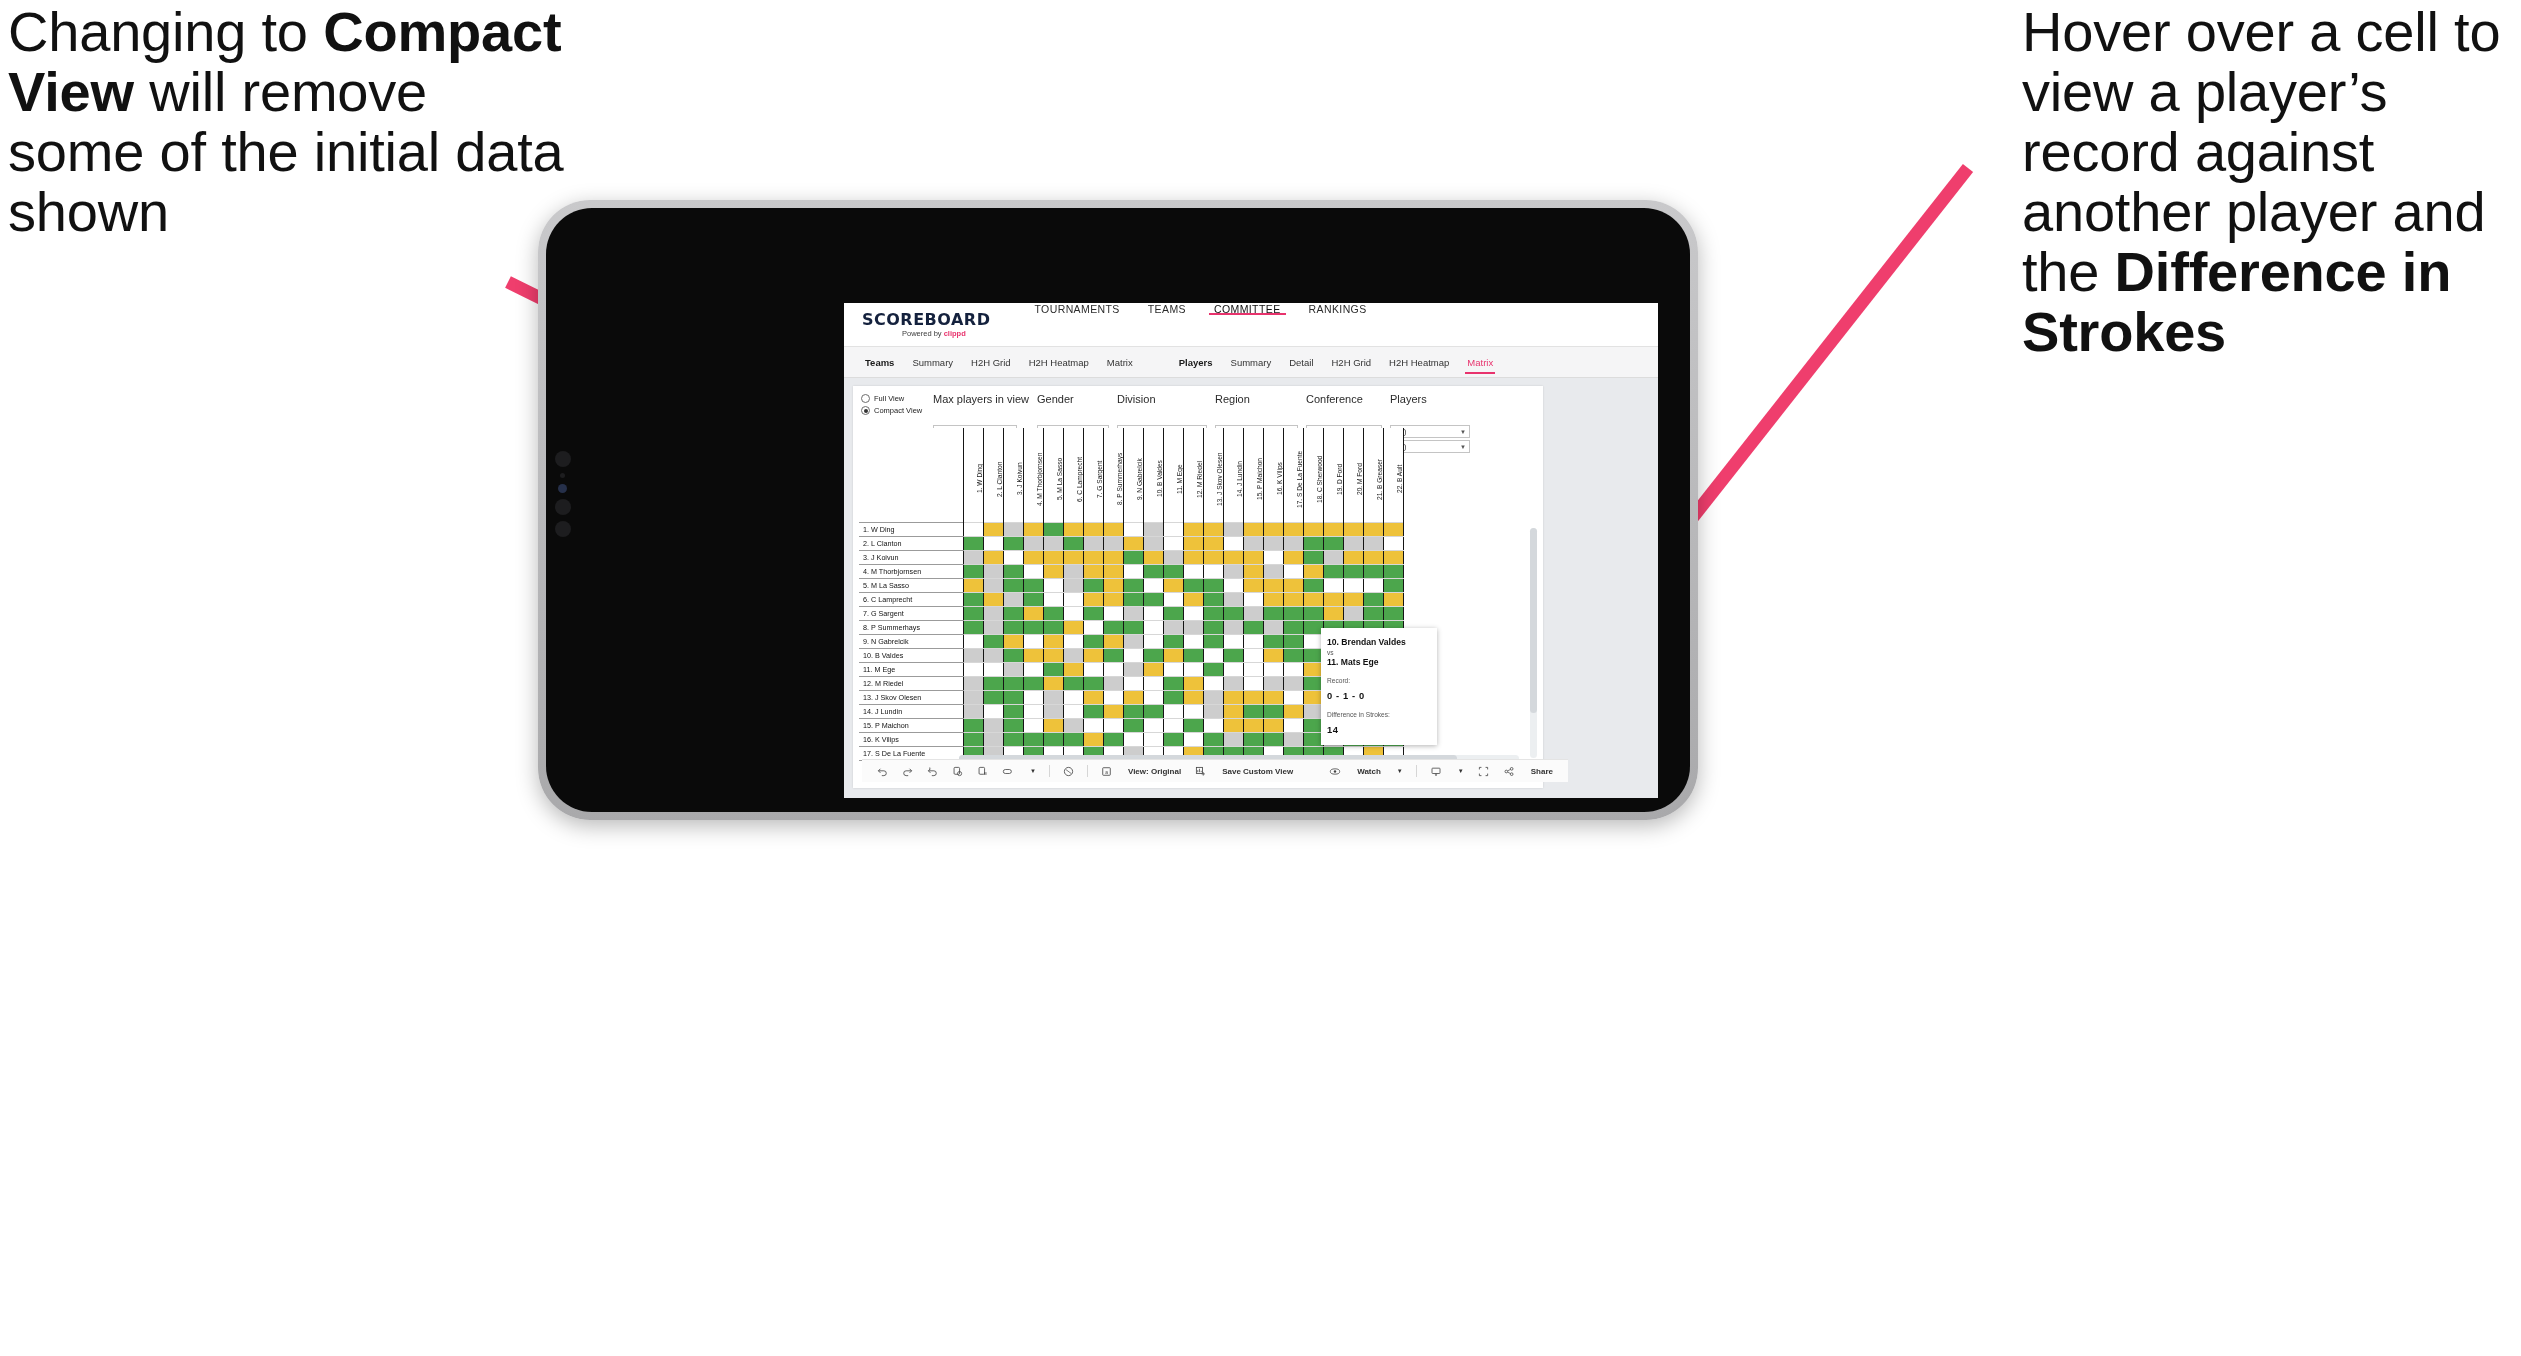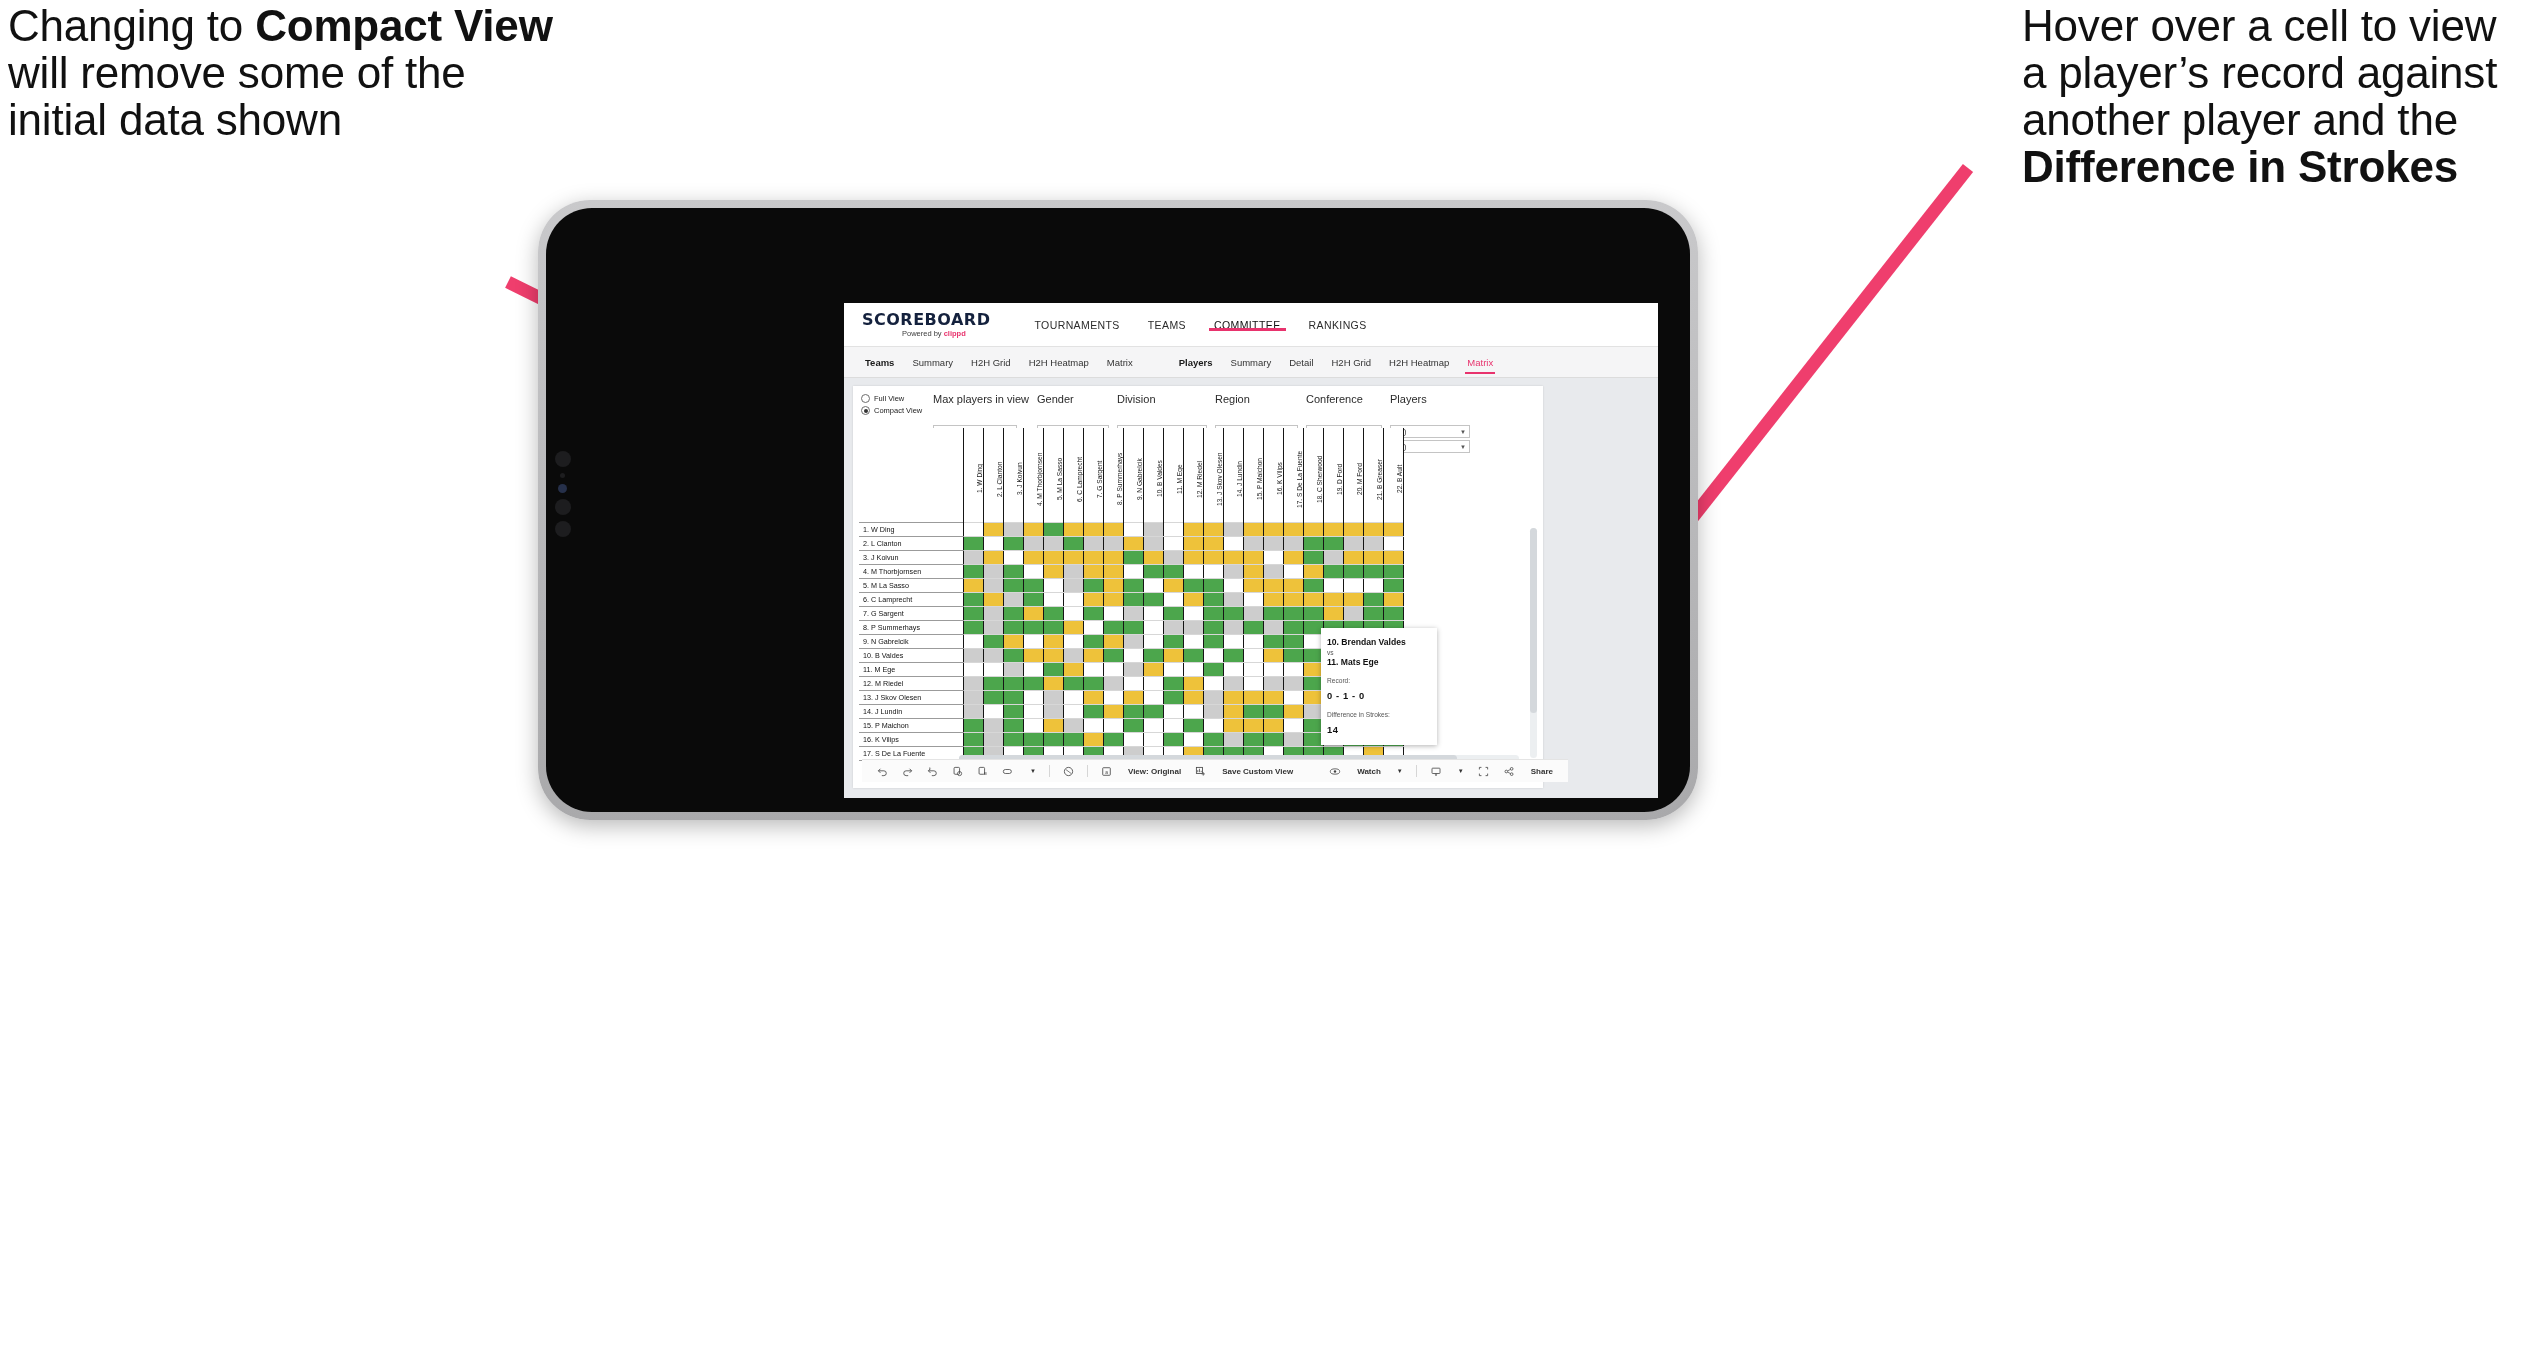--- a/index.html
+++ b/index.html
@@ -4,21 +4,21 @@
 <style>
   html,body{margin:0;padding:0;}
   body{
     width:2521px;height:1356px;background:#ffffff;
     font-family:"Liberation Sans", sans-serif;
     overflow:hidden;position:relative;
   }
 
   
   .annot{
-    position:absolute;font-size:44px;line-height:1.07;color:#111;
+    position:absolute;font-size:56px;line-height:1.07;color:#111;
     font-family:"Liberation Sans", sans-serif;letter-spacing:-0.2px;
   }
   .annot b{font-weight:700;}
   #annot-left{left:8px;top:2px;width:560px;}
   #annot-right{left:2022px;top:2px;width:500px;}
 
   
   .arrow-svg{position:absolute;left:0;top:0;width:2521px;height:1356px;pointer-events:none;}
 
   
@@ -54,21 +54,21 @@
     border-bottom:1px solid #e2e2e2;
     gap:16px;
   }
   .logo-wrap{padding:0 14px 0 18px;}
   .logo-main{
     font-size:16px;font-weight:800;letter-spacing:.5px;color:#14213d;
     font-family:"DejaVu Sans", sans-serif;line-height:1;
   }
   .logo-sub{font-size:7.5px;color:#3b3b3b;margin-top:2px;line-height:1;padding-left:40px;}
   .logo-sub span{color:#e8336d;font-weight:700;}
-  .topnav{display:flex;align-items:center;height:43px;}
+  .topnav{display:flex;align-items:flex-start;height:43px;}
   .topnav-item{
     display:flex;align-items:center;padding:0 14px;font-size:10.5px;
     color:#2b2b2b;letter-spacing:.4px;position:relative;cursor:pointer;
   }
   .topnav-item.active{color:#111;}
   .topnav-item.active:after{
     content:"";position:absolute;left:9px;right:9px;bottom:0;height:2.5px;background:#e8336d;
   }
 
   

